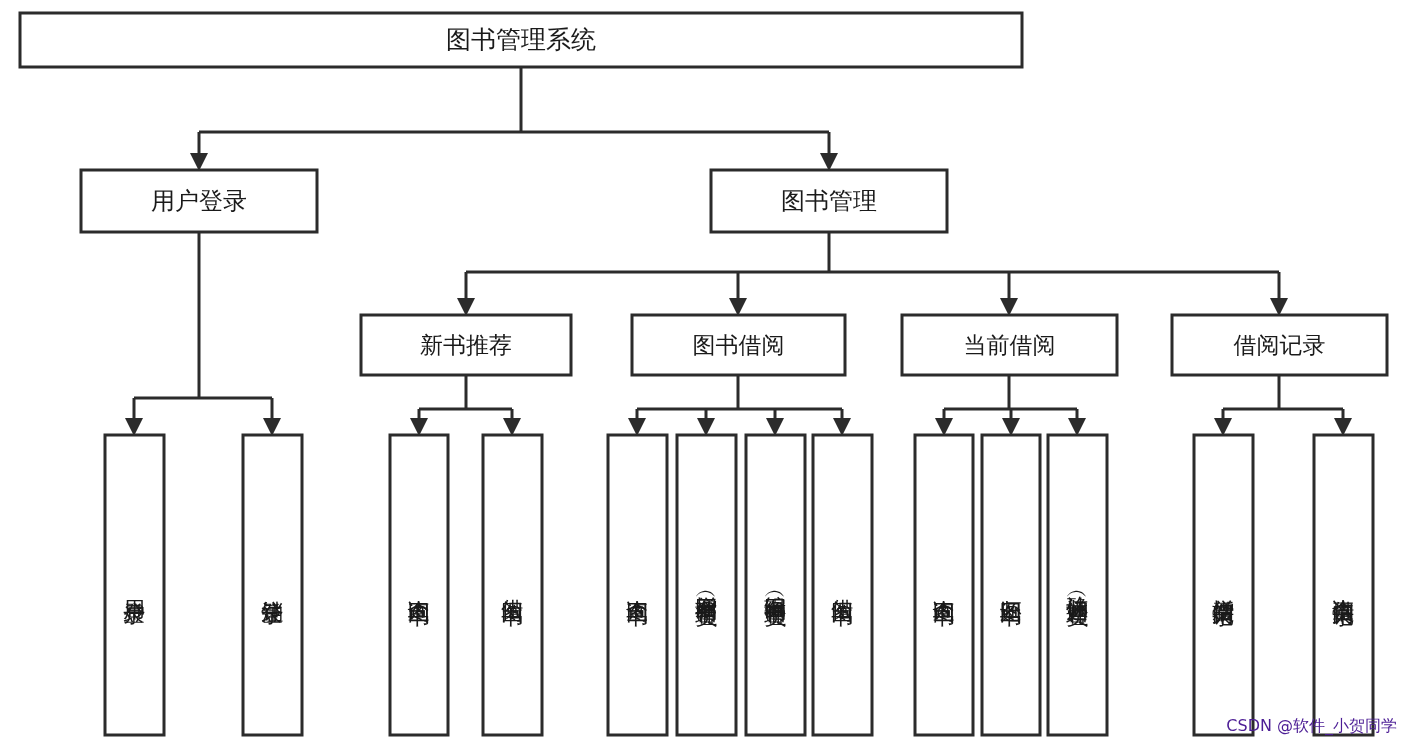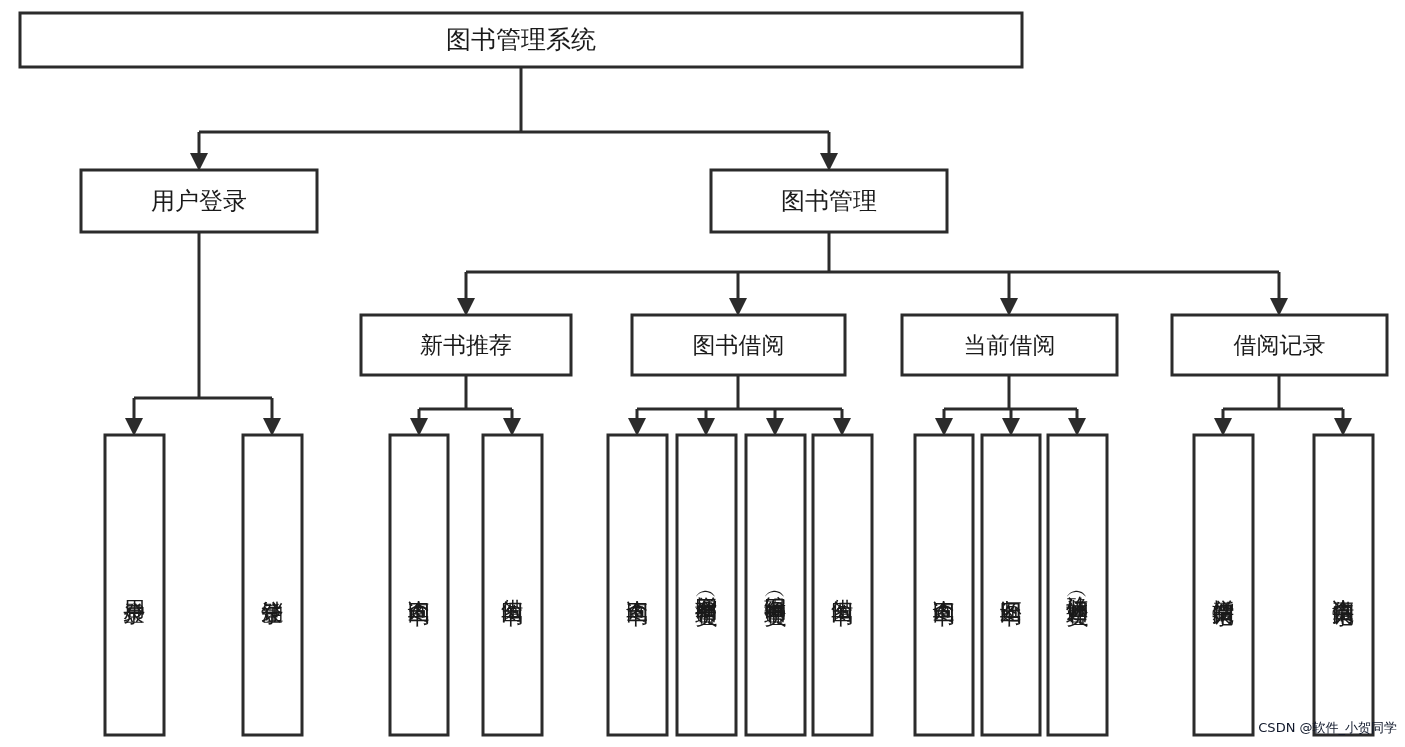--- a/index.html
+++ b/index.html
@@ -55,22 +55,22 @@
     stroke-linecap:butt;
     stroke-linejoin:miter;
   }
   .arrow-head{fill:#2b2b2b;stroke:none;}
 
   #watermark{
     position:absolute;
     right:8px;
     bottom:2px;
     font-family:"DejaVu Sans","Liberation Sans",sans-serif;
-    font-size:13px;
-    color:#0f172a;
+    font-size:16px;
+    color:#4c1d95;
     white-space:nowrap;
     pointer-events:none;
     user-select:none;
   }
 </style>
 </head>
 <body>
 
 <div id="diagram-root">
 

